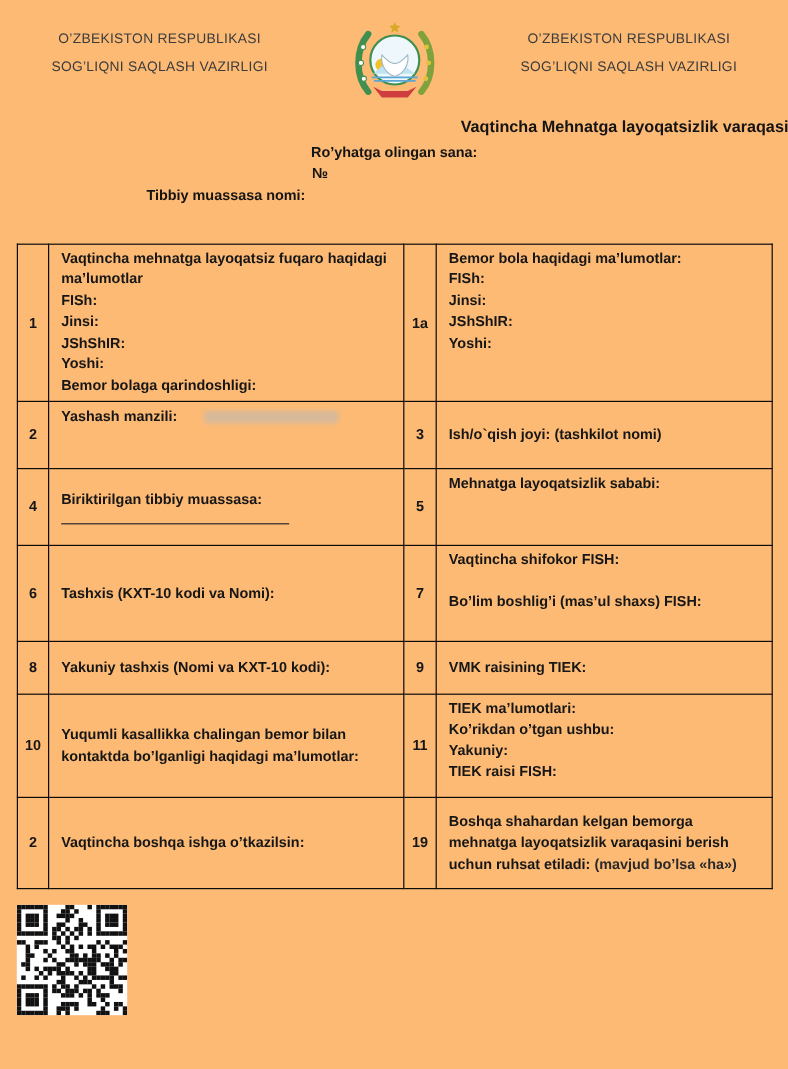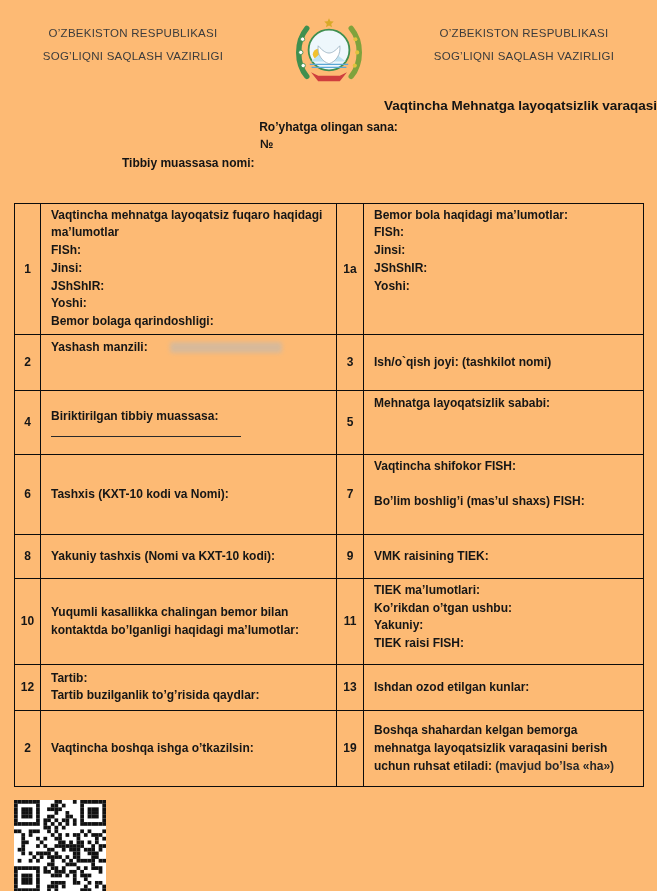--- a/index.html
+++ b/index.html
@@ -165,31 +165,20 @@
       </td>
       <td class="num">11</td>
       <td class="body va-top">
         <div class="ln">TIEK ma’lumotlari:</div>
         <div class="ln">Ko’rikdan o’tgan ushbu:</div>
         <div class="ln">Yakuniy:</div>
         <div class="ln">TIEK raisi FISH:</div>
       </td>
     </tr>
 
-    <tr class="rh7">
-      <td class="num">12</td>
-      <td class="body">
-        <div class="ln">Tartib:</div>
-        <div class="ln">Tartib buzilganlik to’g’risida qaydlar:</div>
-      </td>
-      <td class="num">13</td>
-      <td class="body">
-        <span>Ishdan ozod etilgan kunlar:</span>
-      </td>
-    </tr>
 
     <tr class="rh8">
       <td class="num">2</td>
       <td class="body">
         <span>Vaqtincha boshqa ishga o’tkazilsin:</span>
       </td>
       <td class="num">19</td>
       <td class="body">
         <span>Boshqa shahardan kelgan bemorga mehnatga layoqatsizlik varaqasini berish uchun ruhsat etiladi:</span><span class="note-normal"> (mavjud bo’lsa «ha»)</span>
       </td>

